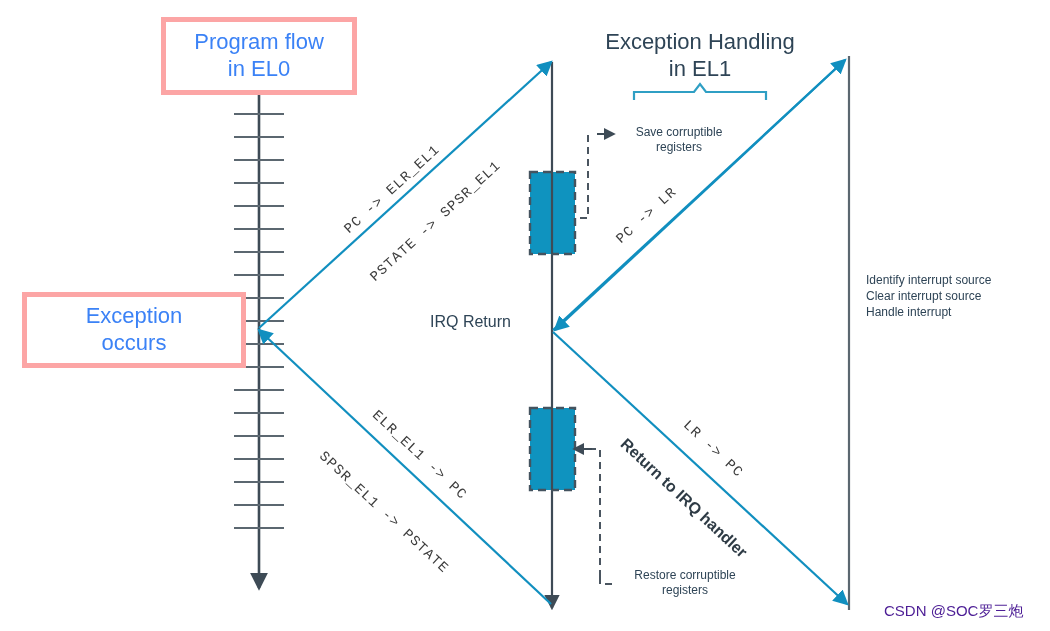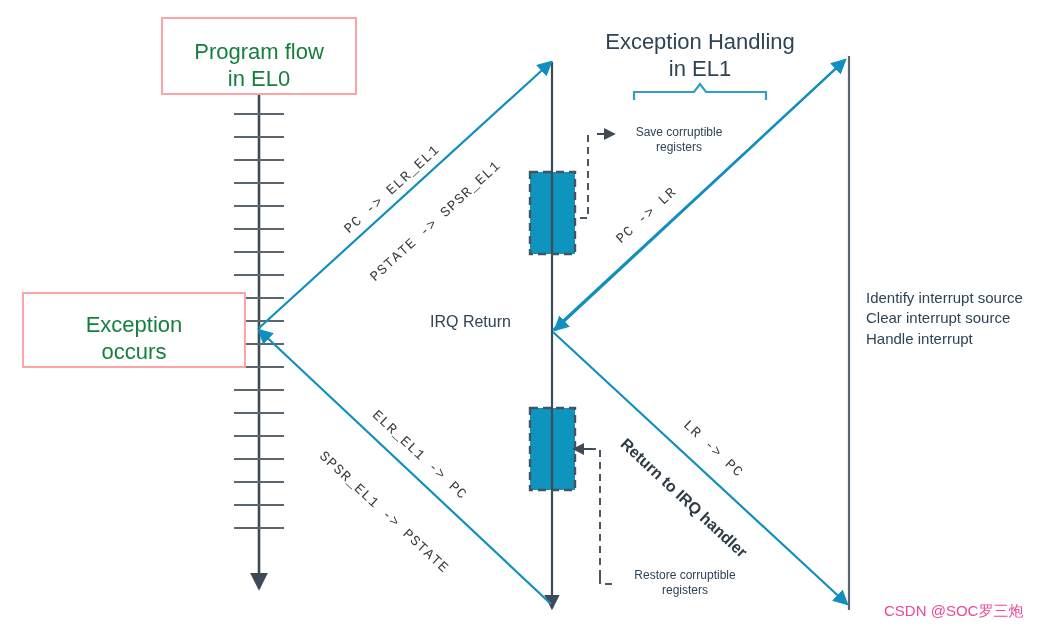--- a/index.html
+++ b/index.html
@@ -21,25 +21,25 @@
   #canvas {
     position: absolute;
     left: 0;
     top: 0;
     width: 1050px;
     height: 631px;
   }
   .box {
     position: absolute;
     box-sizing: border-box;
-    border: 2px solid #fca5a5;
+    border: 5px solid #fca5a5;
     background: #ffffff;
-    color: #15803d;
+    color: #3b82f6;
     display: flex;
-    align-items: flex-end;
+    align-items: center;
     justify-content: center;
     text-align: center;
     line-height: 1.22;
     font-size: 22px;
     font-family: "Liberation Sans", sans-serif;
   }
   #box-program-flow {
     left: 161px;
     top: 17px;
     width: 196px;
@@ -79,30 +79,30 @@
   }
   #label-restore-registers {
     left: 620px;
     top: 568px;
     width: 130px;
     text-align: center;
     font-size: 12px;
   }
   #label-handler-steps {
     left: 866px;
-    top: 288px;
-    font-size: 15px;
+    top: 272px;
+    font-size: 12px;
     line-height: 1.35;
   }
   #watermark {
     position: absolute;
     left: 884px;
     top: 602px;
     font-size: 15px;
-    color: #ec4899;
+    color: #4c1d95;
     font-family: "Liberation Sans", sans-serif;
     white-space: pre;
   }
   .rot-label {
     position: absolute;
     color: #3c3c3c;
     white-space: pre;
     transform-origin: 0 0;
   }
   .mono-label {

